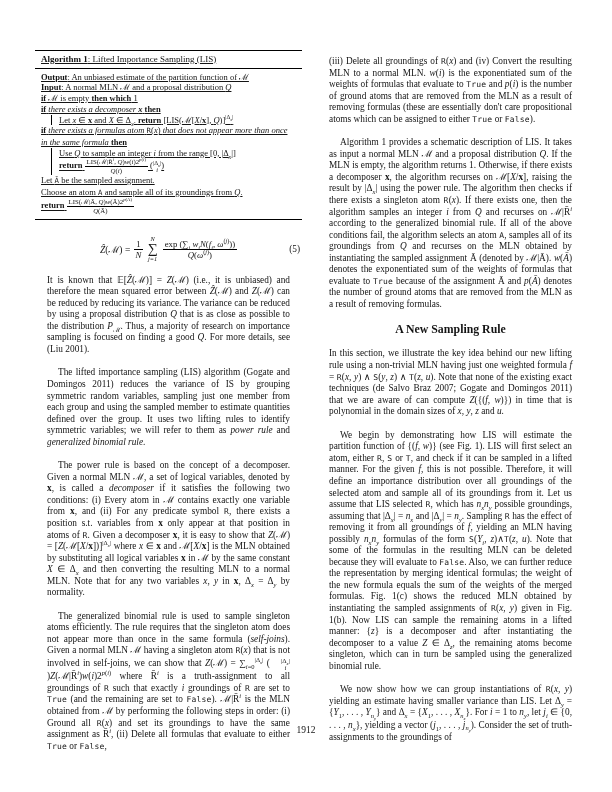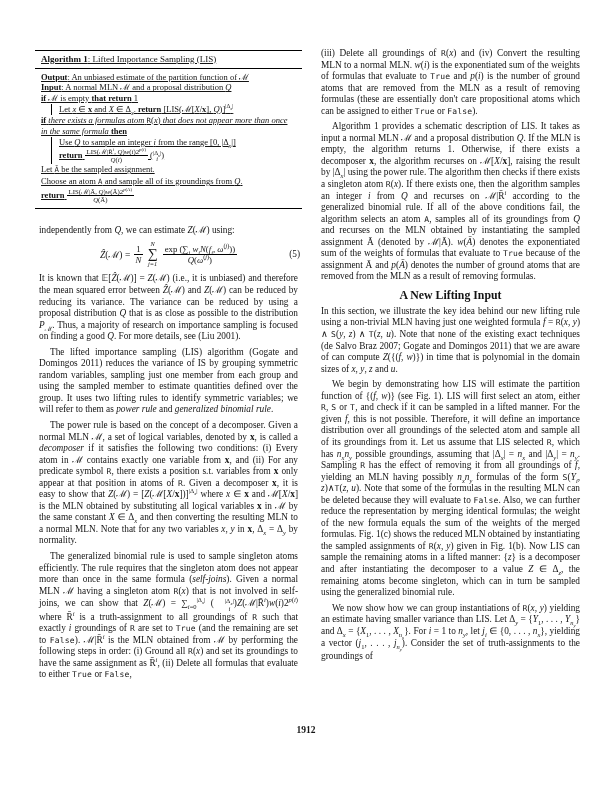--- a/index.html
+++ b/index.html
@@ -4,21 +4,21 @@
 <style>
   html,body { margin:0; padding:0; background:#ffffff; }
   .page {
     position:relative; width:612px; height:792px; background:#ffffff;
     font-family:"Liberation Serif", serif; color:#141414; overflow:hidden;
   }
   .col { position:absolute; width:267px; }
   .col-left  { left:35px;  top:50px; }
   .col-right { left:317px; top:44px; }
 
-  p.para { margin:4px; font-size:9.3px; line-height:11.55px; text-align:justify; }
+  p.para { margin:12px; font-size:9.3px; line-height:11.55px; text-align:justify; }
   p.para.ind { text-indent:11px; }
 
   tt, .tt { font-family:"DejaVu Sans Mono", monospace; font-size:86%; letter-spacing:0.2px; }
 
   sub, sup { line-height:0; }
   sub { font-size:70%; }
   sup { font-size:70%; }
 
   
   .algo { margin:0 0 16px 0; font-size:8.5px; line-height:10.7px;text-decoration:underline; }
@@ -41,55 +41,55 @@
   .eq .frac { font-size:92%; }
   .eq .gap { margin:0 2px; }
   .sum { display:inline-flex; flex-direction:column; align-items:center; line-height:1; margin:0 3px; }
   .sum .lim { font-size:6.3px; font-style:italic; }
   .sum .sig { font-size:14px; line-height:1; }
   .eq .tag { position:absolute; right:2px; top:50%; transform:translateY(-50%); font-size:9.3px; }
 
   .sec-heading { text-align:center; font-weight:bold; font-size:11.8px; margin:5px 0 4px 0; line-height:14px; }
 
   .footer { position:absolute; left:0; right:0; top:725px; text-align:center;
-            font-weight:bold; font-size:9.5px; }
+            font-weight:normal; font-size:9.5px; }
 </style>
 </head>
 <body>
 
 <div class="page">
 
   <div class="col col-left">
 
     <div class="algo">
       <div class="rule-thick"></div>
       <div class="title">
         <b>Algorithm 1</b><span>: Lifted Importance Sampling (LIS)</span>
       </div>
       <div class="rule"></div>
       <div class="body">
 
       <div class="algo-line"><b>Output</b>: An unbiased estimate of the partition function of ℳ</div>
           <div class="algo-line"><b>Input</b>: A normal MLN ℳ and a proposal distribution <i>Q</i></div>
-          <div class="algo-line"><b>if</b> ℳ is empty <b>that return</b> 1</div>
+          <div class="algo-line"><b>if</b> ℳ is empty <b>then which</b> 1</div>
+          <div class="algo-line"><b>if</b> <i>there exists a decomposer</i> <b><i>x</i></b> <b>then</b></div>
           <div class="algo-line ind">Let <i>x</i> ∈ <b>x</b> and <i>X</i> ∈ Δ<sub><i>x</i></sub>. <b>return</b> [LIS(ℳ[<i>X</i>/<b>x</b>], <i>Q</i>)]<sup>|Δ<sub><i>x</i></sub>|</sup></div>
           <div class="algo-line"><b>if</b> <i>there exists a formulas atom</i> <tt>R</tt>(<i>x</i>) <i>that does not appear more than once in the same formula</i> <b>then</b></div>
           <div class="algo-line ind">Use <i>Q</i> to sample an integer <i>i</i> from the range [0, |Δ<sub><i>x</i></sub>|]</div>
           <div class="algo-line ind"><b>return</b> <span class="frac"><span class="num">LIS(ℳ|R̄<sup><i>i</i></sup>, <i>Q</i>)<i>w</i>(<i>i</i>)2<sup><i>p</i>(<i>i</i>)</sup></span><span class="den"><i>Q</i>(<i>i</i>)</span></span> (<span class="stack">
               <span>|Δ<sub><i>x</i></sub>|</span>
               <span><i>i</i></span>
             </span>)</div>
           <div class="algo-line">Let <tt>Ā</tt> be the sampled assignment.</div>
           <div class="algo-line">Choose an atom <tt>A</tt> and sample all of its groundings from <i>Q</i>.</div>
           <div class="algo-line"><b>return</b> <span class="frac"><span class="num">LIS(ℳ|Ā, <i>Q</i>)<i>w</i>(Ā)2<sup><i>p</i>(Ā)</sup></span><span class="den"><i>Q</i>(Ā)</span></span></div>
         </div>
       <div class="rule-thick"></div>
     </div>
 
-    <p class="para">independently from <i>Q</i>, we can estimate <i>Z</i>(ℳ) using:</p>
 
     <div class="eq">
       <span class="gap"><i>Ẑ</i>(ℳ) =</span>
       <span class="frac gap">
         <span class="num">1</span>
         <span class="den"><i>N</i></span>
       </span>
       <span class="sum">
         <span class="lim"><i>N</i></span>
         <span class="sig">∑</span>
@@ -108,21 +108,21 @@
     <p class="para ind">The generalized binomial rule is used to sample singleton atoms efficiently. The rule requires that the singleton atom does not appear more than once in the same formula (<i>self-joins</i>). Given a normal MLN ℳ having a singleton atom <tt>R</tt>(<i>x</i>) that is not involved in self-joins, we can show that <i>Z</i>(ℳ) = ∑<sub><i>i</i>=0</sub><sup>|Δ<sub><i>x</i></sub>|</sup> (<span class="stack">
           <span>|Δ<sub><i>x</i></sub>|</span>
           <span><i>i</i></span>
         </span>)<i>Z</i>(ℳ|R̄<sup><i>i</i></sup>)<i>w</i>(<i>i</i>)2<sup><i>p</i>(<i>i</i>)</sup> where R̄<sup><i>i</i></sup> is a truth-assignment to all groundings of <tt>R</tt> such that exactly <i>i</i> groundings of <tt>R</tt> are set to <tt>True</tt> (and the remaining are set to <tt>False</tt>). ℳ|R̄<sup><i>i</i></sup> is the MLN obtained from ℳ by performing the following steps in order: (i) Ground all <tt>R</tt>(<i>x</i>) and set its groundings to have the same assignment as R̄<sup><i>i</i></sup>, (ii) Delete all formulas that evaluate to either <tt>True</tt> or <tt>False</tt>,</p>
   </div>
 
   <div class="col col-right">
     <p class="para">(iii) Delete all groundings of <tt>R</tt>(<i>x</i>) and (iv) Convert the resulting MLN to a normal MLN. <i>w</i>(<i>i</i>) is the exponentiated sum of the weights of formulas that evaluate to <tt>True</tt> and <i>p</i>(<i>i</i>) is the number of ground atoms that are removed from the MLN as a result of removing formulas (these are essentially don't care propositional atoms which can be assigned to either <tt>True</tt> or <tt>False</tt>).</p>
     <p class="para ind">Algorithm 1 provides a schematic description of LIS. It takes as input a normal MLN ℳ and a proposal distribution <i>Q</i>. If the MLN is empty, the algorithm returns 1. Otherwise, if there exists a decomposer <b>x</b>, the algorithm recurses on ℳ[<i>X</i>/<b>x</b>], raising the result by |Δ<sub><i>x</i></sub>| using the power rule. The algorithm then checks if there exists a singleton atom <tt>R</tt>(<i>x</i>). If there exists one, then the algorithm samples an integer <i>i</i> from <i>Q</i> and recurses on ℳ|R̄<sup><i>i</i></sup> according to the generalized binomial rule. If all of the above conditions fail, the algorithm selects an atom <tt>A</tt>, samples all of its groundings from <i>Q</i> and recurses on the MLN obtained by instantiating the sampled assignment Ā (denoted by ℳ|Ā). <i>w</i>(<i>Ā</i>) denotes the exponentiated sum of the weights of formulas that evaluate to <tt>True</tt> because of the assignment Ā and <i>p</i>(<i>Ā</i>) denotes the number of ground atoms that are removed from the MLN as a result of removing formulas.</p>
 
-    <div class="sec-heading">A New Lifting Input</div>
+    <div class="sec-heading">A New Sampling Rule</div>
 
     <p class="para">In this section, we illustrate the key idea behind our new lifting rule using a non-trivial MLN having just one weighted formula <i>f</i> = <tt>R</tt>(<i>x</i>, <i>y</i>) ∧ <tt>S</tt>(<i>y</i>, <i>z</i>) ∧ <tt>T</tt>(<i>z</i>, <i>u</i>). Note that none of the existing exact techniques (de Salvo Braz 2007; Gogate and Domingos 2011) that we are aware of can compute <i>Z</i>({(<i>f</i>, <i>w</i>)}) in time that is polynomial in the domain sizes of <i>x</i>, <i>y</i>, <i>z</i> and <i>u</i>.</p>
     <p class="para ind">We begin by demonstrating how LIS will estimate the partition function of {(<i>f</i>, <i>w</i>)} (see Fig. 1). LIS will first select an atom, either <tt>R</tt>, <tt>S</tt> or <tt>T</tt>, and check if it can be sampled in a lifted manner. For the given <i>f</i>, this is not possible. Therefore, it will define an importance distribution over all groundings of the selected atom and sample all of its groundings from it. Let us assume that LIS selected <tt>R</tt>, which has <i>n<sub>x</sub>n<sub>y</sub></i> possible groundings, assuming that |Δ<sub><i>x</i></sub>| = <i>n<sub>x</sub></i> and |Δ<sub><i>y</i></sub>| = <i>n<sub>y</sub></i>. Sampling <tt>R</tt> has the effect of removing it from all groundings of <i>f</i>, yielding an MLN having possibly <i>n<sub>x</sub>n<sub>y</sub></i> formulas of the form <tt>S</tt>(<i>Y<sub>i</sub></i>, <i>z</i>)∧<tt>T</tt>(<i>z</i>, <i>u</i>). Note that some of the formulas in the resulting MLN can be deleted because they will evaluate to <tt>False</tt>. Also, we can further reduce the representation by merging identical formulas; the weight of the new formula equals the sum of the weights of the merged formulas. Fig. 1(c) shows the reduced MLN obtained by instantiating the sampled assignments of <tt>R</tt>(<i>x</i>, <i>y</i>) given in Fig. 1(b). Now LIS can sample the remaining atoms in a lifted manner: {<i>z</i>} is a decomposer and after instantiating the decomposer to a value <i>Z</i> ∈ Δ<sub><i>z</i></sub>, the remaining atoms become singleton, which can in turn be sampled using the generalized binomial rule.</p>
     <p class="para ind">We now show how we can group instantiations of <tt>R</tt>(<i>x</i>, <i>y</i>) yielding an estimate having smaller variance than LIS. Let Δ<sub><i>y</i></sub> = {<i>Y</i><sub>1</sub>, . . . , <i>Y</i><sub><i>n<sub>y</sub></i></sub>} and Δ<sub><i>x</i></sub> = {<i>X</i><sub>1</sub>, . . . , <i>X</i><sub><i>n<sub>x</sub></i></sub>}. For <i>i</i> = 1 to <i>n<sub>y</sub></i>, let <i>j<sub>i</sub></i> ∈ {0, . . . , <i>n<sub>x</sub></i>}, yielding a vector (<i>j</i><sub>1</sub>, . . . , <i>j</i><sub><i>n<sub>y</sub></i></sub>). Consider the set of truth-assignments to the groundings of</p>
   </div>
 
   <div class="footer">1912</div>
 
 </div>
 

